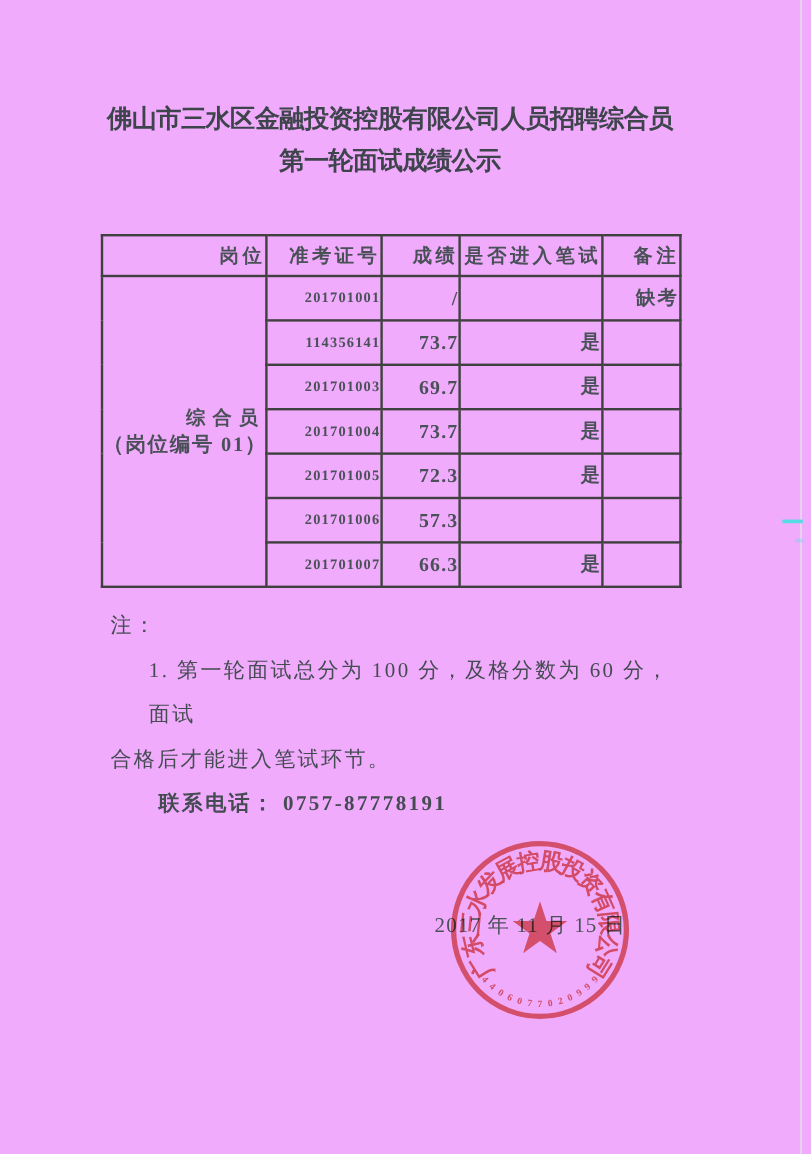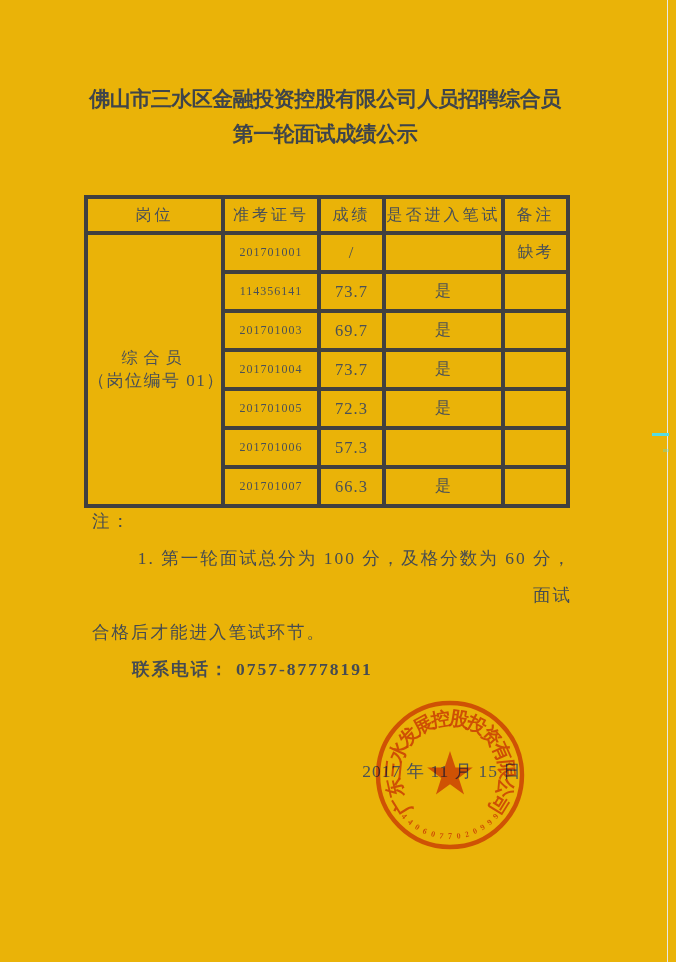--- a/index.html
+++ b/index.html
@@ -1,54 +1,54 @@
 <!DOCTYPE html>
 <html><head>
 <meta charset="utf-8">
 <style>
   html,body{margin:0;padding:0;}
   body{
     width:676px;height:962px;position:relative;background:#ffffff;
     font-family:"Liberation Serif","DejaVu Serif",serif;
     color:#454b52;overflow:hidden;
   }
-  .page{position:absolute;inset:0;background:#eab308;}
+  .page{position:absolute;inset:0;background:#f0abfc;}
 
   
   .title{
     position:absolute;top:82px;left:64px;width:522px;
     text-align:center;font-weight:bold;color:#3e444b;
     font-size:21px;line-height:35px;letter-spacing:-0.5px;
   }
 
   
   table.score{
     position:absolute;top:195px;left:84px;width:482px;
     border-collapse:collapse;table-layout:fixed;
     font-size:16px;color:#4a5057;
   }
   table.score th,table.score td{
-    border:4px solid #404040;padding:0;text-align:center;vertical-align:middle;
-    font-weight:normal;overflow:hidden;white-space:nowrap;
+    border:2px solid #404040;padding:0;text-align:right;vertical-align:middle;
+    font-weight:bold;overflow:hidden;white-space:nowrap;
   }
   table.score th{height:32px;letter-spacing:3px;}
   table.score td{height:35px;}
   td.ticket{letter-spacing:1px;font-size:12px;}
   td.score-val{font-size:16.5px;letter-spacing:1px;}
   td.pass{letter-spacing:1px;}
   td.remark{letter-spacing:2px;}
   td.pos-cell div.pos-main{letter-spacing:6px;}
   td.pos-cell div.pos-sub{letter-spacing:1.5px;font-size:17px;}
 
   
   .notes{
     position:absolute;top:503px;left:92px;width:480px;
     font-size:17.5px;line-height:37px;letter-spacing:2px;color:#454b52;
   }
-  .notes .indent{padding-left:32px;text-align:right;}
+  .notes .indent{padding-left:32px;}
   .notes .indent2{padding-left:40px;font-weight:bold;}
 
   
   .signature{
     position:absolute;top:752px;left:300px;width:284px;
     text-align:center;font-size:17.5px;line-height:38px;
     letter-spacing:1px;color:#4b5158;
   }
 
   

